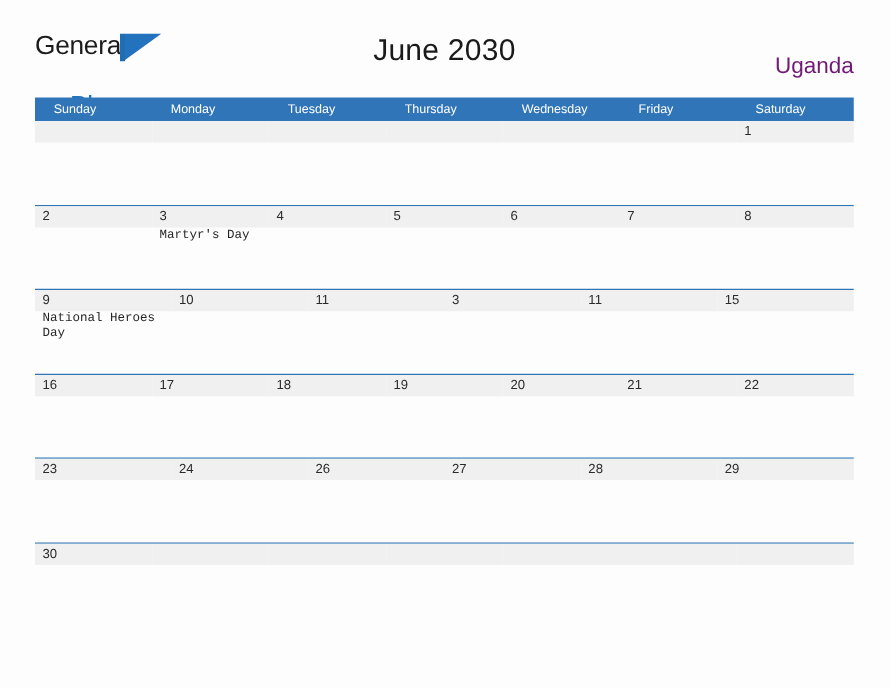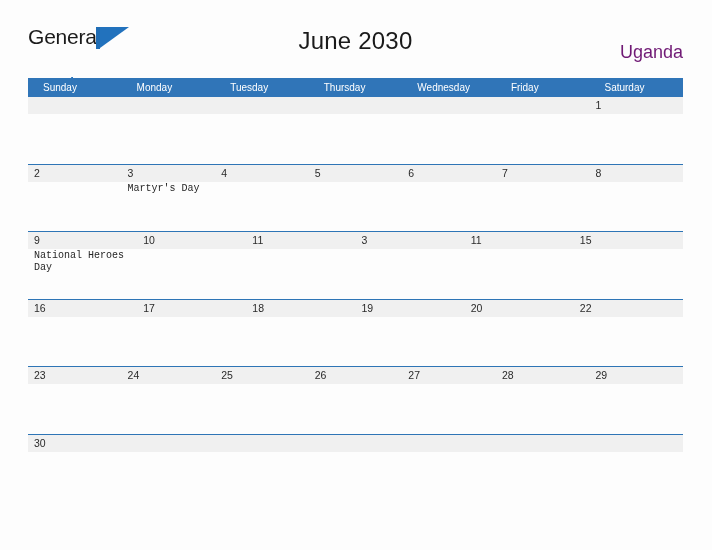--- a/index.html
+++ b/index.html
@@ -336,40 +336,40 @@
             <div class="day-cell">
               <div class="day-band"></div>
               <div class="day-number">19</div>
             </div>
             <div class="day-cell">
               <div class="day-band"></div>
               <div class="day-number">20</div>
             </div>
             <div class="day-cell">
               <div class="day-band"></div>
+              <div class="day-number">21</div>
+            </div>
+            <div class="day-cell">
+              <div class="day-band"></div>
               <div class="day-number">22</div>
             </div>
           </div>
         </div>
         <div class="week-row standard">
           <div class="week-cells">
             <div class="day-cell">
               <div class="day-band"></div>
               <div class="day-number">23</div>
             </div>
             <div class="day-cell">
               <div class="day-band"></div>
               <div class="day-number">24</div>
             </div>
             <div class="day-cell">
               <div class="day-band"></div>
-              <div class="day-number">25</div>
-            </div>
-            <div class="day-cell">
-              <div class="day-band"></div>
               <div class="day-number">26</div>
             </div>
             <div class="day-cell">
               <div class="day-band"></div>
               <div class="day-number">27</div>
             </div>
             <div class="day-cell">
               <div class="day-band"></div>
               <div class="day-number">28</div>
             </div>

